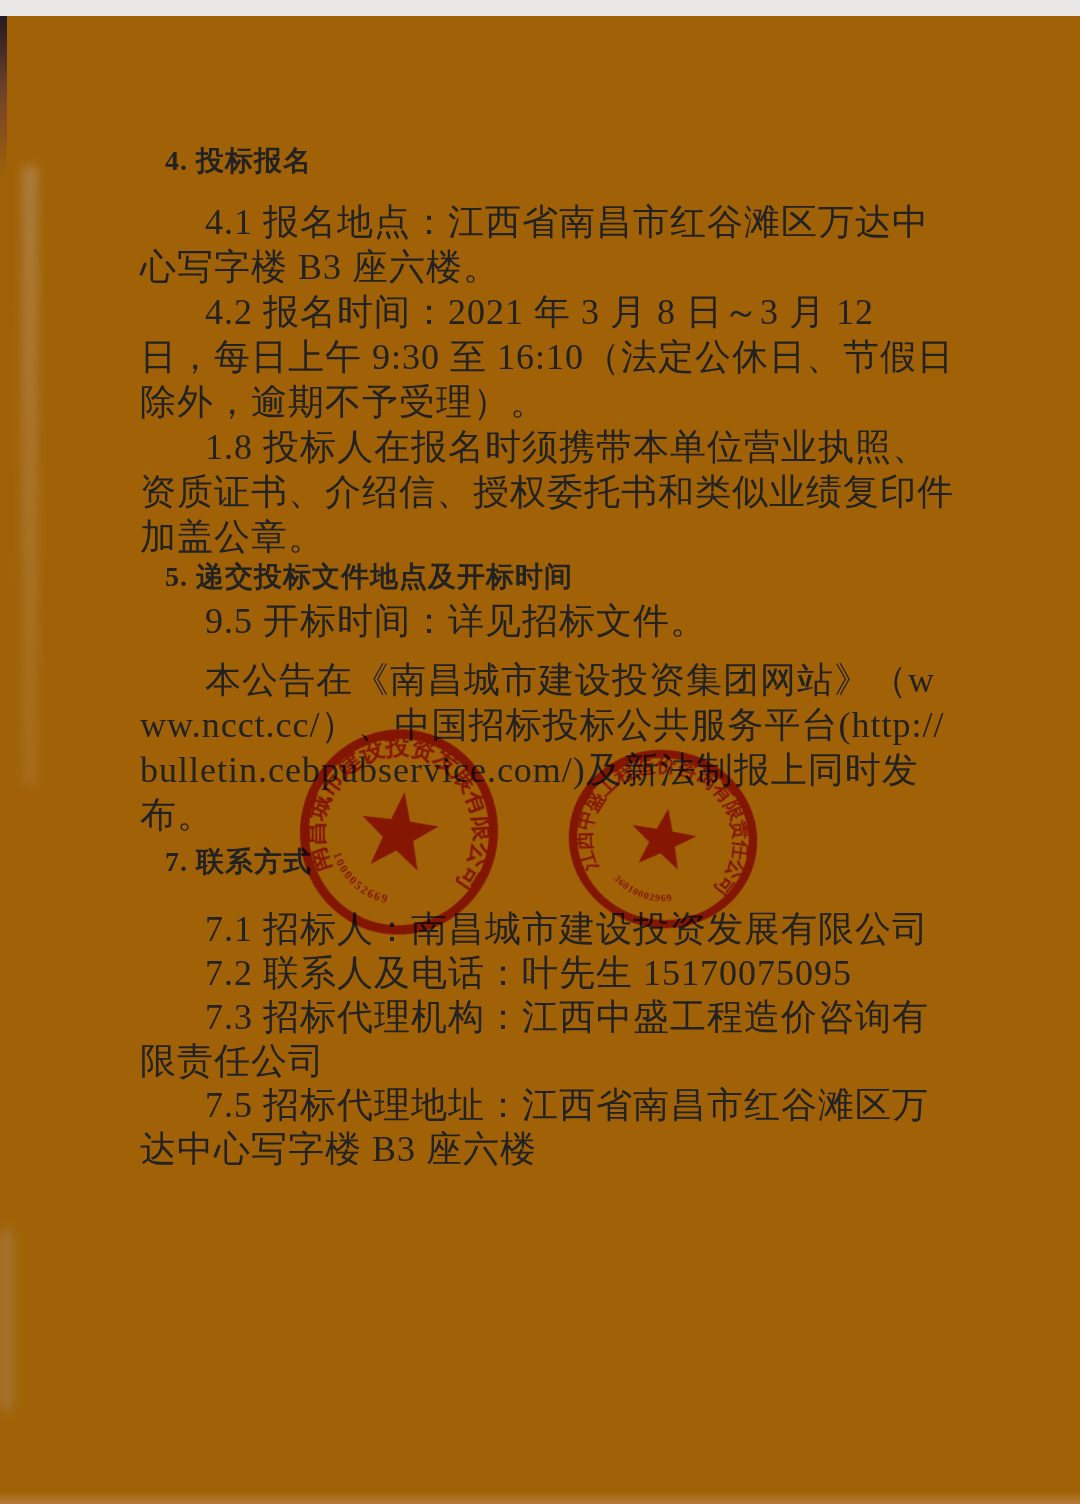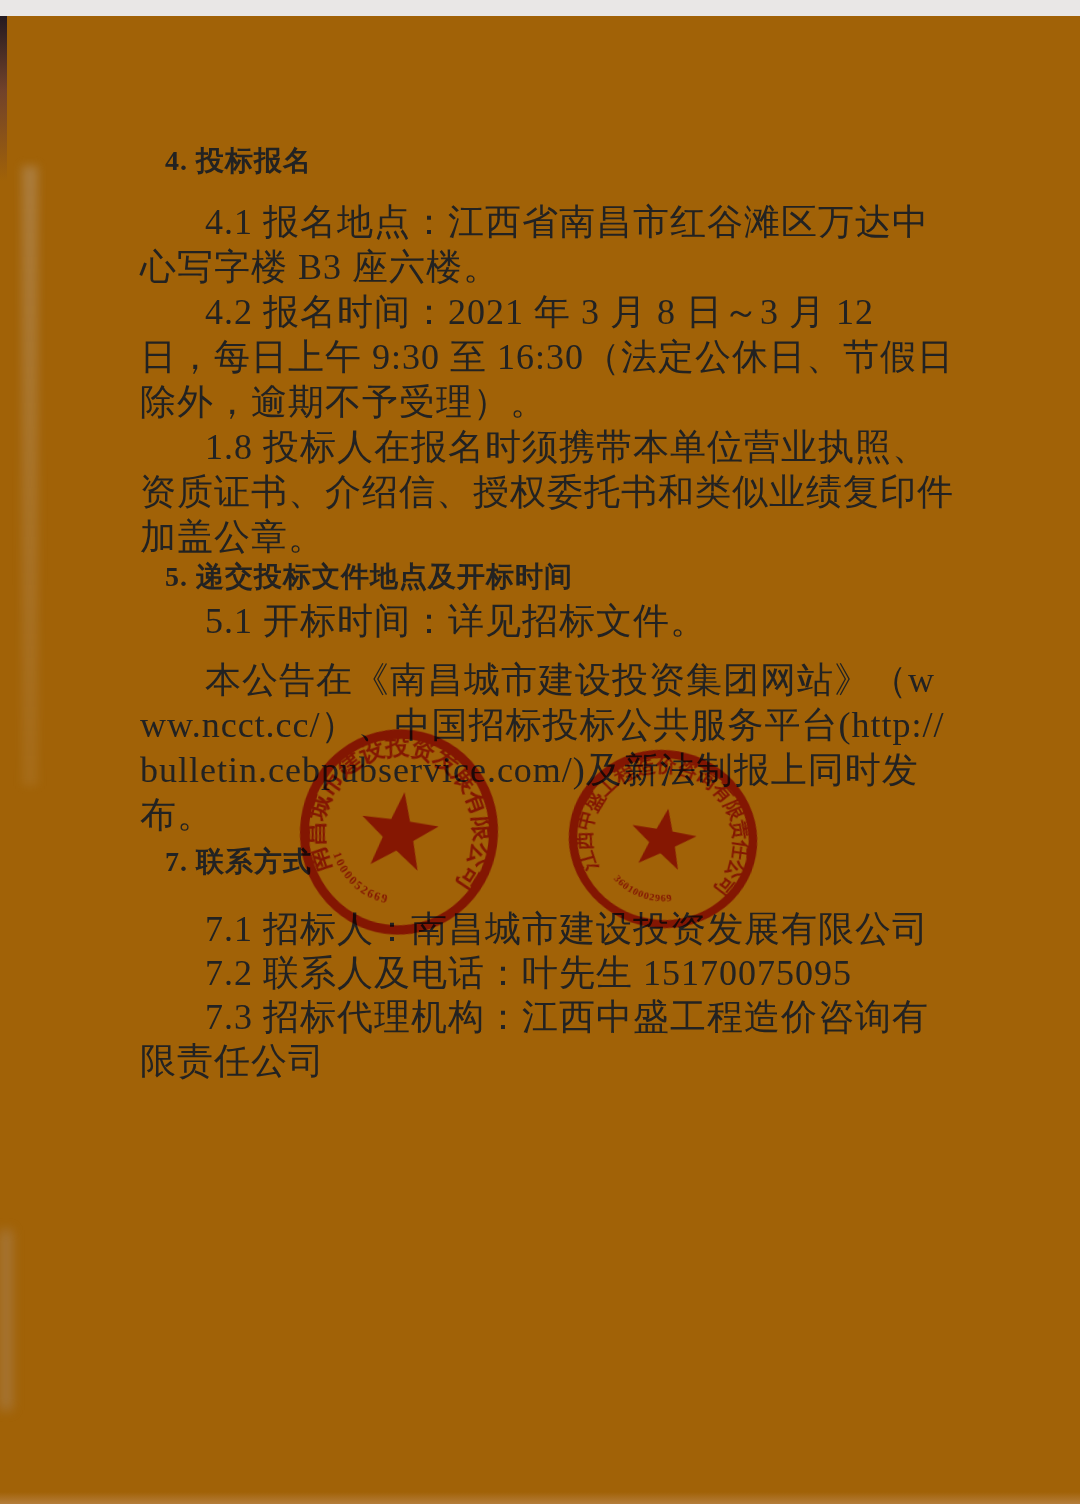--- a/index.html
+++ b/index.html
@@ -54,33 +54,34 @@
   <div class="edge-left-soft"></div>
   <div class="edge-right-pink"></div>
   <div class="edge-bottom-pink"></div>
   <div class="corner-tr"></div>
   <div class="smudge-bl"></div>
 
   <div class="content">
 
     <p class="sec-h mt-h4">4. 投标报名</p>
     <p class="item mt-41">4.1 报名地点：江西省南昌市红谷滩区万达中心写字楼 B3 座六楼。</p>
-    <p class="item">4.2 报名时间：2021 年 3 月 8 日～3 月 12 日，每日上午 9:30 至 16:30（法定公休日、节假日除外，逾期不予受理）。</p>
+    <p class="item">4.2 报名时间：2021 年 3 月 8 日～3 月 12 日，每日上午 9:30 至 16:10（法定公休日、节假日除外，逾期不予受理）。</p>
     <p class="item">1.8 投标人在报名时须携带本单位营业执照、资质证书、介绍信、授权委托书和类似业绩复印件加盖公章。</p>
 
     <p class="sec-h mt-h5">5. 递交投标文件地点及开标时间</p>
-    <p class="item">5.1 开标时间：详见招标文件。</p>
+    <p class="item">9.5 开标时间：详见招标文件。</p>
 
     <p class="para mt-p6">本公告在《南昌城市建设投资集团网站》（www.ncct.cc/）、中国招标投标公共服务平台(http://bulletin.cebpubservice.com/)及新法制报上同时发布。</p>
 
     <div class="sec7">
       <p class="sec-h mt-h7">7. 联系方式</p>
       <p class="item mt-71">7.1 招标人：南昌城市建设投资发展有限公司</p>
       <p class="item">7.2 联系人及电话：叶先生 15170075095</p>
       <p class="item">7.3 招标代理机构：江西中盛工程造价咨询有限责任公司</p>
+      <p class="item">7.5 招标代理地址：江西省南昌市红谷滩区万达中心写字楼 B3 座六楼</p>
     </div>
   </div>
 
   <svg class="seal seal-bidder" viewBox="0 0 240 240" preserveAspectRatio="none">
     <defs>
       <path id="arcB-text" d="M 51.2 169.2 A 84 84 0 1 1 188.8 169.2"></path>
       <path id="arcB-code" d="M 51.1 153.1 A 76 76 0 0 0 158 186.8"></path>
     </defs>
     <circle cx="120" cy="120" r="105" fill="none" stroke="#c4241e" stroke-width="10"></circle>
     <polygon fill="#c8261e" points="120,77 130.6,107.4 162.8,108.1 137.1,127.6 146.4,158.4 120,140 93.6,158.4 102.9,127.6 77.2,108.1 109.4,107.4"></polygon>

